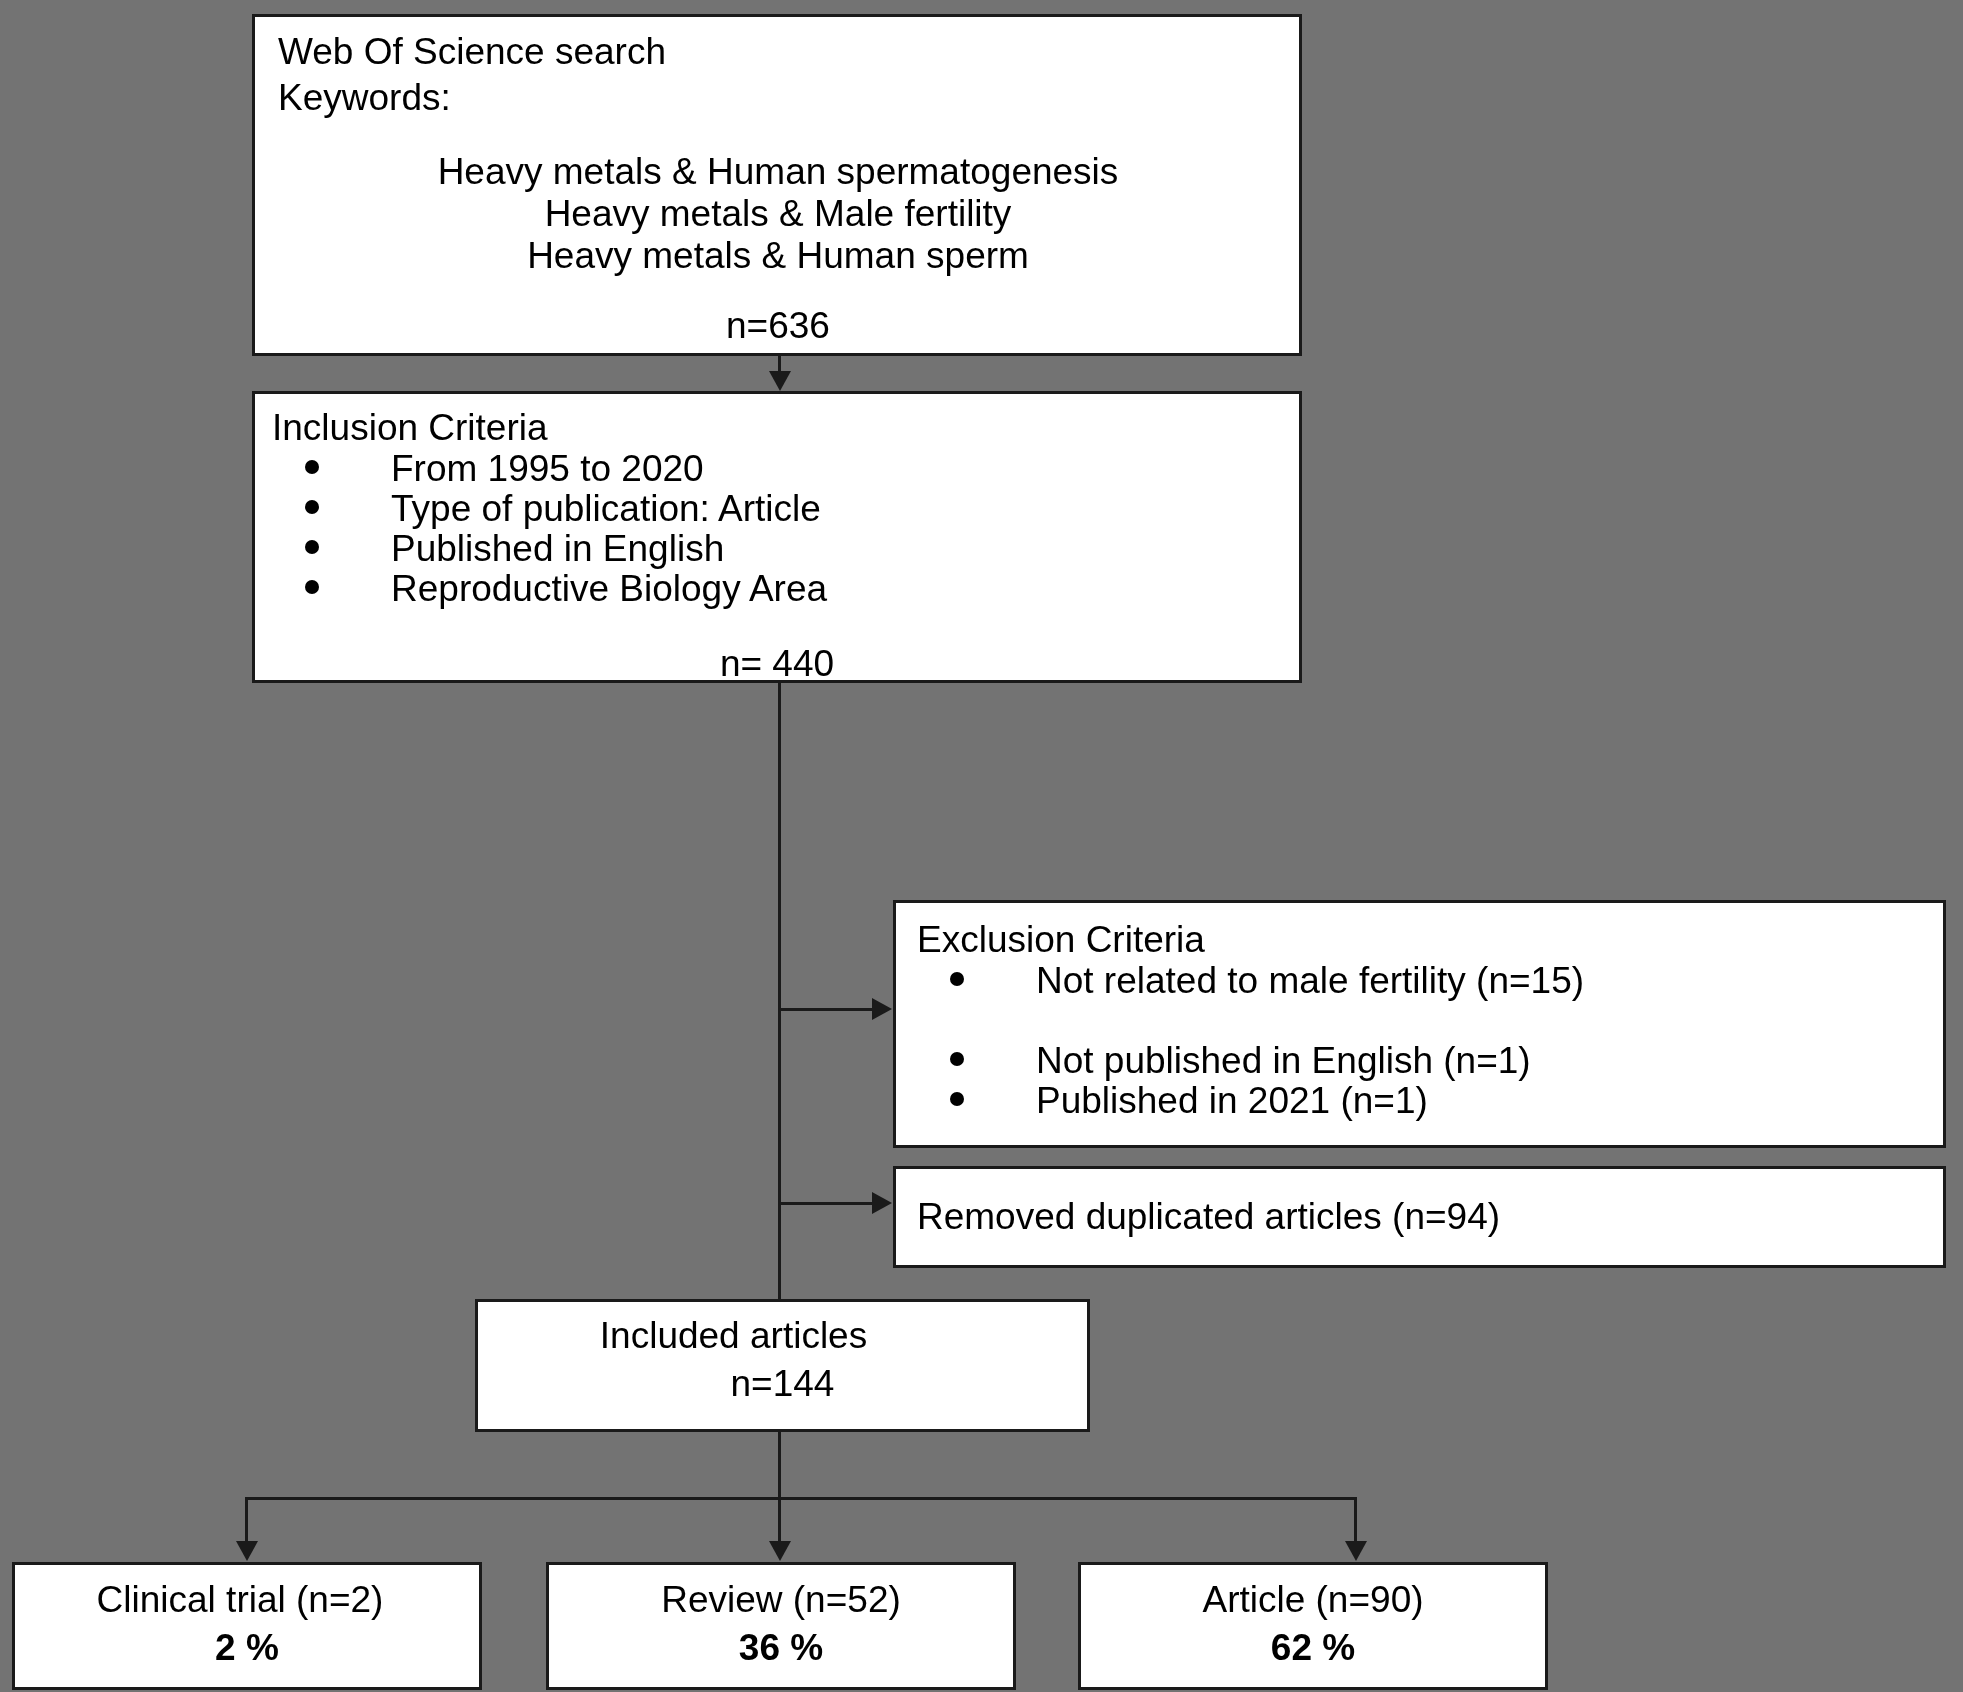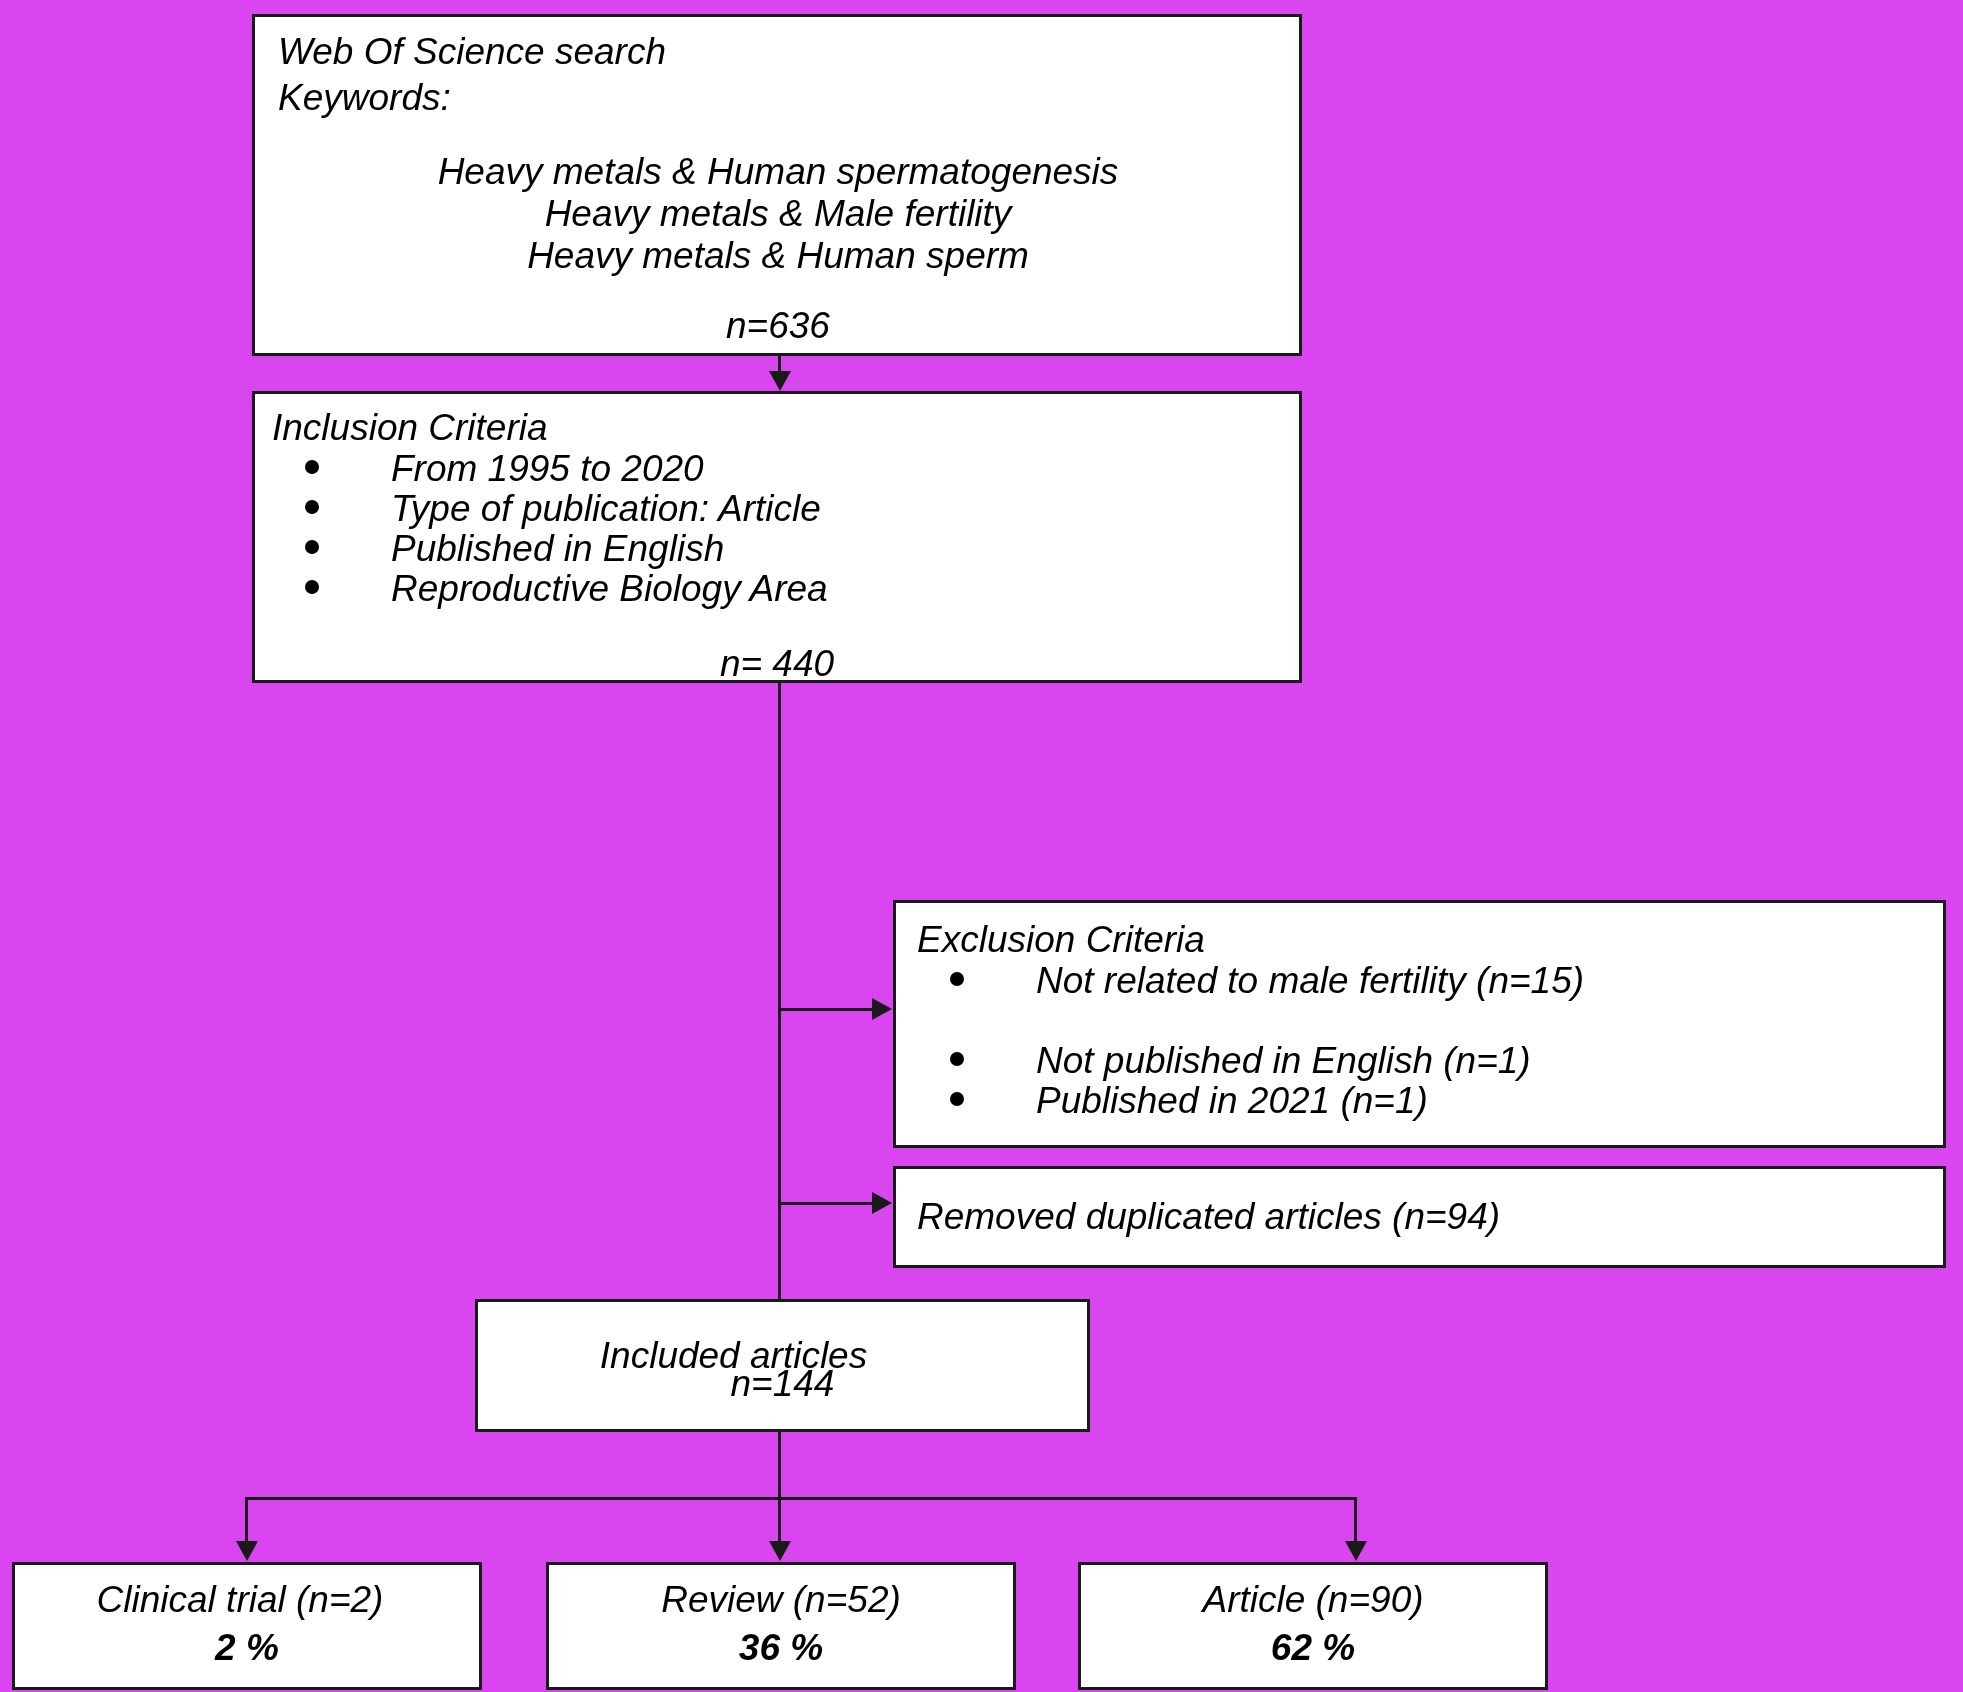--- a/index.html
+++ b/index.html
@@ -7,23 +7,22 @@
     padding: 0;
     background: #ffffff;
   }
   body {
     font-family: "Liberation Sans", sans-serif;
   }
   #canvas {
     position: relative;
     width: 1963px;
     height: 1692px;
-    background: #d946ef;
+    background: #737373;
     overflow: hidden;
-    font-style: italic;
   }
   .box {
     position: absolute;
     box-sizing: border-box;
     border: 3px solid #1a1a1a;
     background: #ffffff;
   }
   .txt {
     position: absolute;
     color: #000000;
@@ -140,21 +139,21 @@
     <span class="bullet-dot"></span><span class="bullet-text">Not published in English (n=1)</span>
   </div>
   <div class="bullet-row" style="left:950px; top:1080px;">
     <span class="bullet-dot"></span><span class="bullet-text">Published in 2021 (n=1)</span>
   </div>
 
   <div class="box" style="left:893px; top:1166px; width:1053px; height:102px;"></div>
   <div class="txt" style="left:917px; top:1193px;">Removed duplicated articles (n=94)</div>
 
   <div class="box" style="left:475px; top:1299px; width:615px; height:133px;"></div>
-  <div class="txt-c" style="left:475px; top:1312px; width:517px;margin-top:20px;">Included articles</div>
+  <div class="txt-c" style="left:475px; top:1312px; width:517px;">Included articles</div>
   <div class="txt-c" style="left:475px; top:1360px; width:615px;">n=144</div>
 
   <div class="vline" style="left:778px; top:1432px; height:124px;"></div>
   <div class="hline" style="left:245px; top:1497px; width:1112px;"></div>
 
   <div class="vline" style="left:245px; top:1497px; height:59px;"></div>
   <div class="arrow-down" style="left:236px; top:1541px;"></div>
 
   <div class="arrow-down" style="left:769px; top:1541px;"></div>
 

